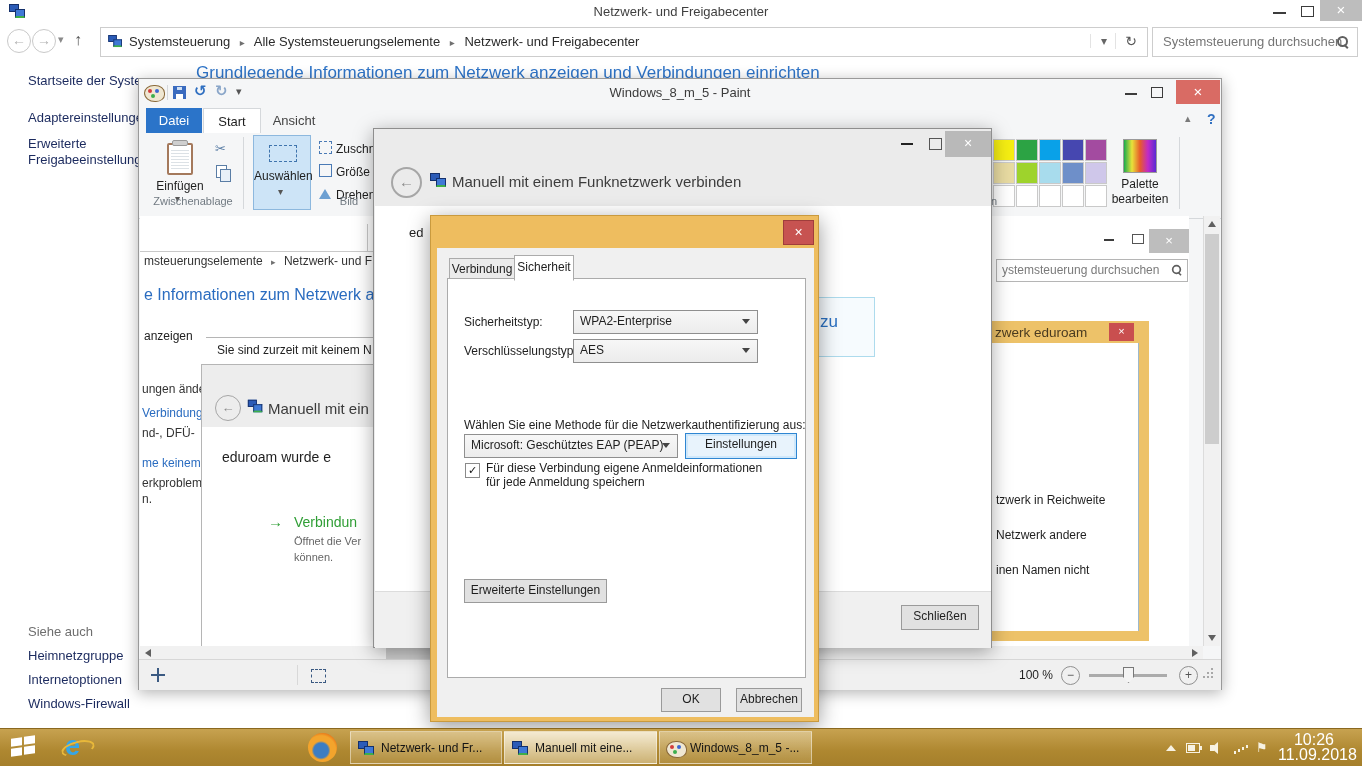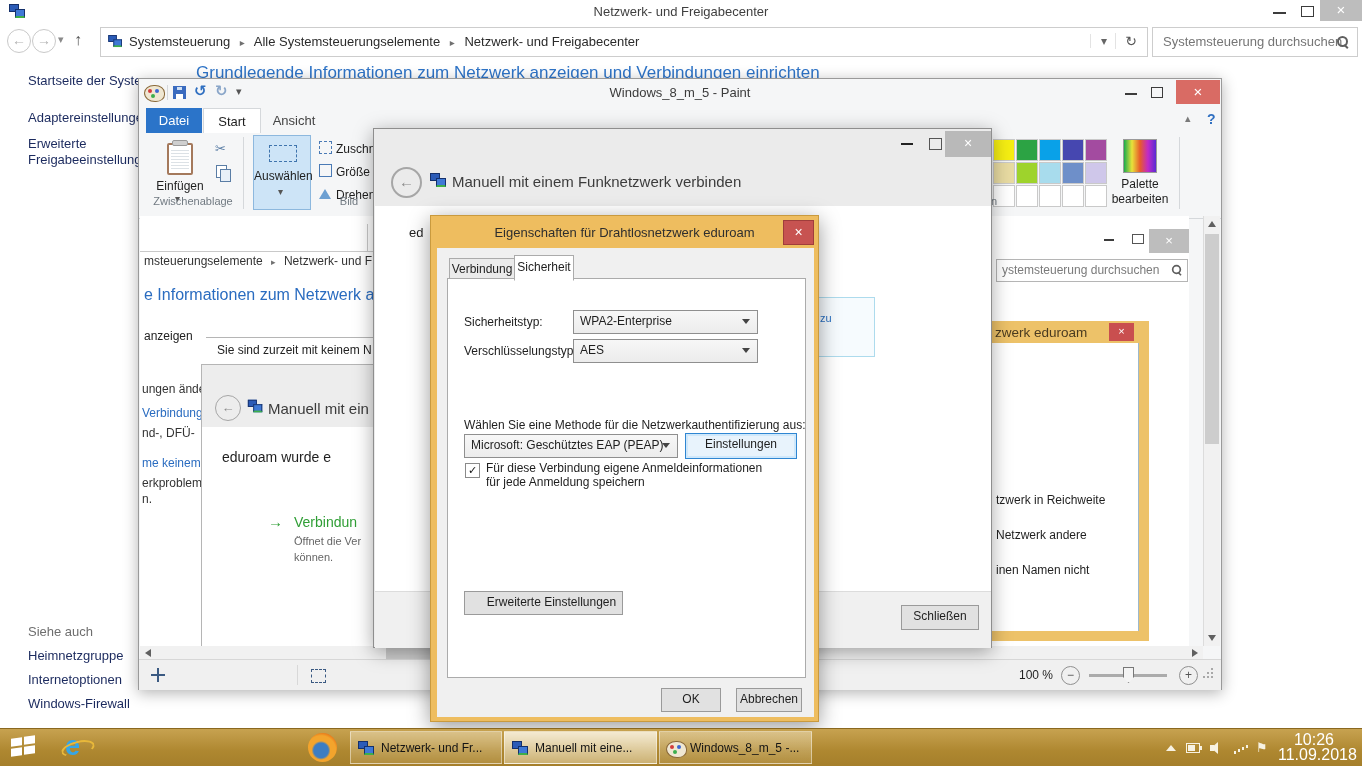--- a/index.html
+++ b/index.html
@@ -247,30 +247,29 @@
 <div class="win" style="left:373px;top:128px;width:619px;height:520px;z-index:20;border:1px solid #8e8e8e;box-shadow:0 4px 18px rgba(0,0,0,.35);box-sizing:border-box;background:#ebebeb;">
   <div class="ctl-bar" style="left:527px;top:14px;width:12px;background:#222;"></div>
   <div class="ctl-box" style="left:555px;top:9px;width:11px;height:10px;border-color:#555;"></div>
   <div class="abs" style="left:571px;top:2px;width:46px;height:26px;background:#b9b9b9;color:#fff;text-align:center;font-size:14px;line-height:25px;"><span>×</span></div>
   <div class="circle-btn" style="left:17px;top:38px;width:27px;height:27px;border:2px solid #a6a6a6;color:#8b8b8b;font-size:15px;line-height:25px;">←</div>
   <div class="neticon" style="left:56px;top:44px;"></div>
   <div class="txt" style="left:78px;top:44px;font-size:15px;color:#3c3c3c;">Manuell mit einem Funknetzwerk verbinden</div>
   <div class="abs" style="left:1px;top:77px;width:616px;height:385px;background:#fff;">
     <div class="txt" style="left:34px;top:19px;font-size:13px;color:#1f1f1f;">ed</div>
     <div class="abs" style="left:438px;top:91px;width:60px;height:58px;border:1px solid #addbed;background:#f6fbfe;">
-      <div class="txt" style="left:6px;top:14px;font-size:11px;color:#2a70c2;">zu</div>
+      <div class="txt" style="left:6px;top:14px;font-size:17px;color:#2a70c2;">zu</div>
     </div>
   </div>
   <div class="abs" style="left:1px;top:462px;width:616px;height:56px;background:#f0f0f0;border-top:1px solid #dcdcdc;">
     <div class="btn" style="left:526px;top:13px;width:76px;height:23px;line-height:21px;"><span>Schließen</span></div>
   </div>
 </div>
 
 <div class="win" style="left:430px;top:215px;width:389px;height:507px;z-index:30;background:#eebd5f;box-shadow:0 5px 20px rgba(0,0,0,.4);box-sizing:border-box;border:1px solid #c99a3e;">
-  <div class="txt" style="left:0;width:100%;top:9px;text-align:center;font-size:13px;color:#2e2e2e;">Eigenschaften für Drahtlosnetzwerk eduroam</div>
   <div class="abs" style="left:352px;top:4px;width:31px;height:25px;background:#c75351;border:1px solid #9f3d3b;color:#fff;text-align:center;font-size:14px;line-height:23px;box-sizing:border-box;"><span>×</span></div>
   <div class="abs" style="left:6px;top:32px;width:377px;height:469px;background:#f0f0f0;">
     <div class="tab-inactive" style="left:12px;top:10px;width:64px;height:20px;line-height:20px;"><span>Verbindung</span></div>
     <div class="tab-active" style="left:77px;top:7px;width:58px;height:24px;line-height:23px;"><span>Sicherheit</span></div>
     <div class="abs" style="left:10px;top:30px;width:359px;height:400px;background:#fff;border:1px solid #ababab;box-sizing:border-box;">
       <div class="txt" style="left:16px;top:36px;font-size:12px;color:#1e1e1e;">Sicherheitstyp:</div>
       <div class="combo" style="left:125px;top:31px;width:183px;height:22px;">
         <span class="cv">WPA2-Enterprise</span>
         <span class="caret"></span>
       </div>
@@ -280,21 +279,21 @@
         <span class="caret"></span>
       </div>
       <div class="txt" style="left:16px;top:139px;font-size:12px;color:#1e1e1e;">Wählen Sie eine Methode für die Netzwerkauthentifizierung aus:</div>
       <div class="combo" style="left:16px;top:155px;width:212px;height:22px;">
         <span class="cv">Microsoft: Geschütztes EAP (PEAP)</span>
         <span class="caret"></span>
       </div>
       <div class="btn" style="left:237px;top:154px;width:110px;height:24px;line-height:21px;border:1px solid #2f86d2;background:#e8f3fc;box-shadow:inset 0 0 0 2px #cfe8fb;"><span>Einstellungen</span></div>
       <div class="chk" style="left: 17px; top: 184px;"><span>✓</span></div>
       <div class="abs" style="left:38px;top:183px;width:280px;font-size:12px;color:#1e1e1e;line-height:1.15;">Für diese Verbindung eigene Anmeldeinformationen für jede Anmeldung speichern</div>
-      <div class="btn" style="left:16px;top:312px;width:141px;height:22px;line-height:20px;padding-left:16px;"><span>Erweiterte Einstellungen</span></div>
+      <div class="btn" style="left:16px;top:300px;width:141px;height:22px;line-height:20px;"><span>Erweiterte Einstellungen</span></div>
     </div>
     <div class="btn" style="left:224px;top:440px;width:58px;height:22px;line-height:20px;"><span>OK</span></div>
     <div class="btn" style="left:299px;top:440px;width:64px;height:22px;line-height:20px;"><span>Abbrechen</span></div>
   </div>
 </div>
 
 <div class="abs" style="left:0;top:728px;width:1362px;height:38px;z-index:50;background:linear-gradient(#c7a250,#ae8730 60%,#a57f2b);border-top:1px solid #8a6820;box-sizing:border-box;">
   <div class="abs" style="left:0;top:0;width:48px;height:37px;">
     <div class="winflag" style="left:11px;top:8px;">
         <div></div>

